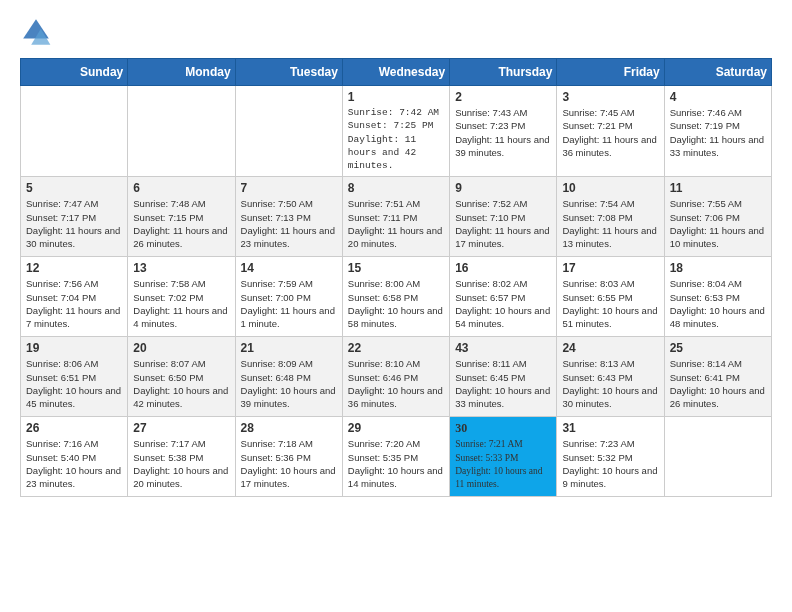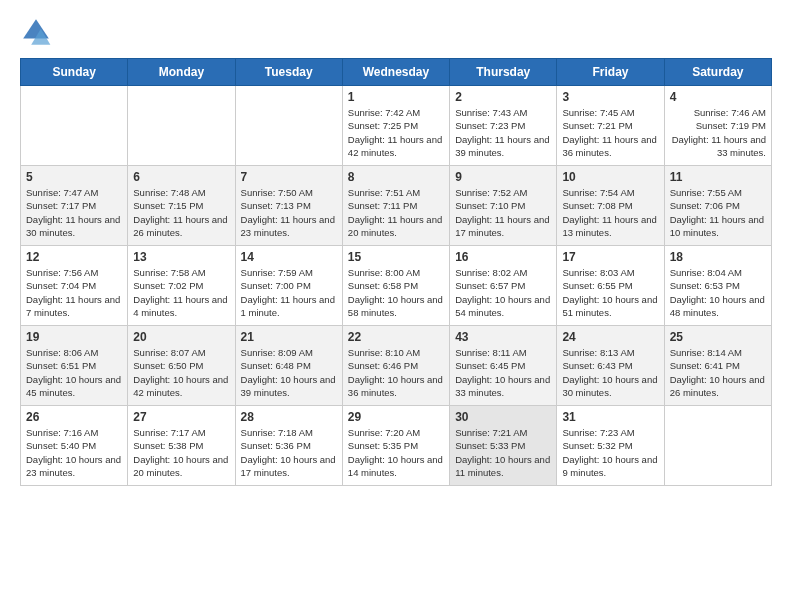--- a/index.html
+++ b/index.html
@@ -63,21 +63,21 @@
       width: 100%;
       border-collapse: collapse;
       table-layout: fixed;
     }
     thead tr th {
       background: #2a6db5;
       color: #fff;
       font-size: 12px;
       font-weight: bold;
       padding: 6px 4px;
-      text-align: center;
+      text-align: right;
       border: 1px solid #1a5a9a;
     }
     tbody tr td {
       border: 1px solid #ccc;
       vertical-align: top;
       padding: 4px 5px;
       font-size: 10px;
       color: #333;
       height: 80px;
       background: #fff;
@@ -137,39 +137,39 @@
           <th>Saturday</th>
         </tr>
     </thead>
     <tbody id="calendar-body">
     <tr>
           <td class="empty-cell"></td>
           <td class="empty-cell"></td>
           <td class="empty-cell"></td>
           <td style="background: rgb(255, 255, 255);">
             <span class="day-number">1</span>
-            <div class="day-info" style="white-space: pre-line;">Sunrise: 7:42 AM
+            <div class="day-info" style="white-space: pre-line; font-family: Liberation Mono, monospace;">Sunrise: 7:42 AM
 Sunset: 7:25 PM
 Daylight: 11 hours and 42 minutes.</div>
           </td>
           <td style="background: rgb(255, 255, 255);">
             <span class="day-number">2</span>
             <div class="day-info" style="white-space: pre-line;">Sunrise: 7:43 AM
 Sunset: 7:23 PM
 Daylight: 11 hours and 39 minutes.</div>
           </td>
           <td style="background: rgb(255, 255, 255);">
             <span class="day-number">3</span>
             <div class="day-info" style="white-space: pre-line;">Sunrise: 7:45 AM
 Sunset: 7:21 PM
 Daylight: 11 hours and 36 minutes.</div>
           </td>
           <td style="background: rgb(255, 255, 255);">
             <span class="day-number">4</span>
-            <div class="day-info" style="white-space: pre-line; text-align: right;">Sunrise: 7:46 AM
+            <div class="day-info" style="white-space: pre-line;">Sunrise: 7:46 AM
 Sunset: 7:19 PM
 Daylight: 11 hours and 33 minutes.</div>
           </td>
         </tr>
         <tr>
           <td style="background: rgb(242, 242, 242);">
             <span class="day-number">5</span>
             <div class="day-info" style="white-space: pre-line;">Sunrise: 7:47 AM
 Sunset: 7:17 PM
 Daylight: 11 hours and 30 minutes.</div>
@@ -317,21 +317,21 @@
             <div class="day-info" style="white-space: pre-line;">Sunrise: 7:18 AM
 Sunset: 5:36 PM
 Daylight: 10 hours and 17 minutes.</div>
           </td>
           <td style="background: rgb(255, 255, 255);">
             <span class="day-number">29</span>
             <div class="day-info" style="white-space: pre-line;">Sunrise: 7:20 AM
 Sunset: 5:35 PM
 Daylight: 10 hours and 14 minutes.</div>
           </td>
-          <td style="background: #e5e5e5;">
+          <td style="background: #0ea5e9; font-family: Liberation Serif, serif;">
             <span class="day-number">30</span>
             <div class="day-info" style="white-space: pre-line;">Sunrise: 7:21 AM
 Sunset: 5:33 PM
 Daylight: 10 hours and 11 minutes.</div>
           </td>
           <td style="background: rgb(255, 255, 255);">
             <span class="day-number">31</span>
             <div class="day-info" style="white-space: pre-line;">Sunrise: 7:23 AM
 Sunset: 5:32 PM
 Daylight: 10 hours and 9 minutes.</div>

